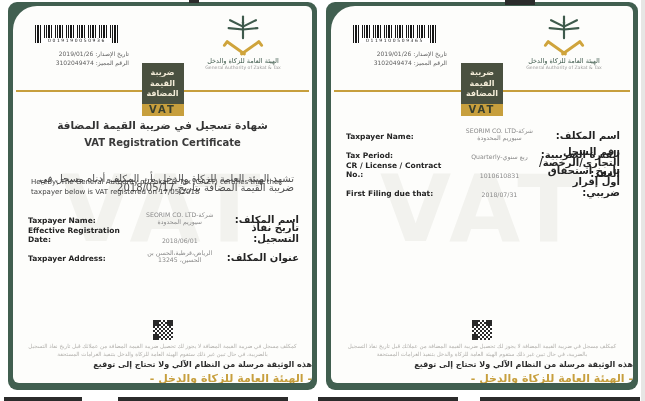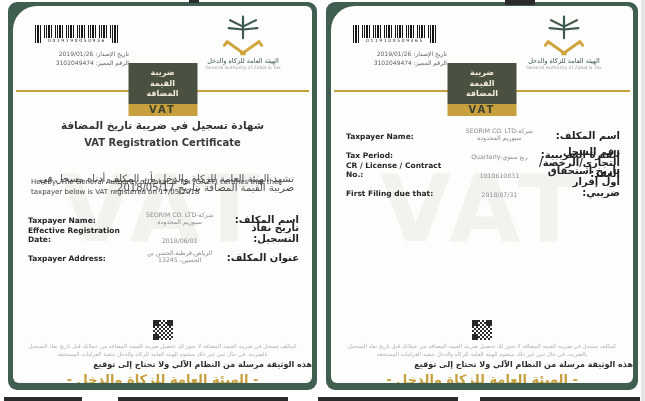--- a/index.html
+++ b/index.html
@@ -47,21 +47,21 @@
     direction: rtl; text-align: right;
     font-size: 6px; line-height: 9px; color: #5f5f5f;
   }
   .gazt { position: absolute; right: 10px; top: 9px; width: 118px; text-align: center; }
   .gazt svg { display: block; margin: 0 auto; }
   .gazt-ar { font-size: 6.5px; font-weight: normal; color: #3f5a4d; line-height: 8px; direction: rtl; }
   .gazt-en { font-size: 4.6px; color: #9a9a9a; line-height: 6px; }
 
   .gold-line { position: absolute; left: 3px; right: 3px; top: 84px; height: 2px; background: #c79f3d; }
 
-  .vat-logo { position: absolute; left: 50%; transform: translateX(-50%); top: 57px; width: 69px; text-align: center; }
+  .vat-logo { position: absolute; left: 50%; transform: translateX(-50%); top: 57px; width: 42px; text-align: center; }
   .vat-sq {
     background: #4a5140; color: #f3ecd8; direction: rtl;
     font-size: 8px; line-height: 10.5px; font-weight: bold; padding: 5px 0 4px;
   }
   .vat-band {
     background: #c79f3d; color: #39402f; font-weight: 800;
     font-size: 10px; line-height: 12px; letter-spacing: 2px;
   }
 
   
@@ -100,22 +100,22 @@
   .notice {
     position: absolute; left: 12px; right: 12px; top: 337px;
     font-size: 5.5px; line-height: 7.5px; color: #b2b0ac;
     direction: rtl; text-align: center;
   }
   .auto-line {
     position: absolute; left: 0; right: 0; top: 354px; text-align: right;
     font-weight: bold; font-size: 8px; color: #2f2f2f; direction: rtl;
   }
   .authority-line {
-    position: absolute; left: 0; right: 0; top: 366px; text-align: center;
-    font-weight: bold; font-size: 13px; color: #c79f3d; direction: rtl;
+    position: absolute; left: 0; right: 0; top: 366px; 
+    font-weight: bold; font-size: 11px; color: #c79f3d; direction: rtl;
   }
 
   
   .artifact { position: absolute; background: #2b2b2b; }
   .a-top-1 { left: 189px; top: 0; width: 10px; height: 3px; }
   .a-top-2 { left: 505px; top: 0; width: 30px; height: 5px; }
   .a-bot-1 { left: 4px;   top: 397px; width: 78px;  height: 4px; }
   .a-bot-2 { left: 118px; top: 397px; width: 170px; height: 4px; }
   .a-bot-3 { left: 318px; top: 397px; width: 140px; height: 4px; }
   .a-bot-4 { left: 480px; top: 397px; width: 160px; height: 4px; }
@@ -164,21 +164,21 @@
 
       <div class="vat-logo">
         <div class="vat-sq">
           <div>ضريبة</div>
           <div>القيمة</div>
           <div>المضافة</div>
         </div>
         <div class="vat-band">VAT</div>
       </div>
 
-      <div class="title-ar">شهادة تسجيل في ضريبة تاريخ المضافة</div>
+      <div class="title-ar">شهادة تسجيل في ضريبة القيمة المضافة</div>
       <div class="title-en">VAT Registration Certificate</div>
       <div class="intro-ar">تشهد الهيئة العامة للزكاة والدخل بأن المكلف أدناه مسجل في ضريبة القيمة المضافة بتاريخ 2018/05/17</div>
       <div class="intro-en">Hereby, The General Authority of Zakat &amp; Tax (GAZT) certifies that the taxpayer below is VAT registered on 17/05/2018</div>
 
       <div class="rows">
         <div class="row">
           <div class="cell-en">Taxpayer Name:</div>
           <div class="cell-val">SEORIM CO. LTD-شركة سيوريم المحدودة</div>
           <div class="cell-ar">اسم المكلف:</div>
         </div>

